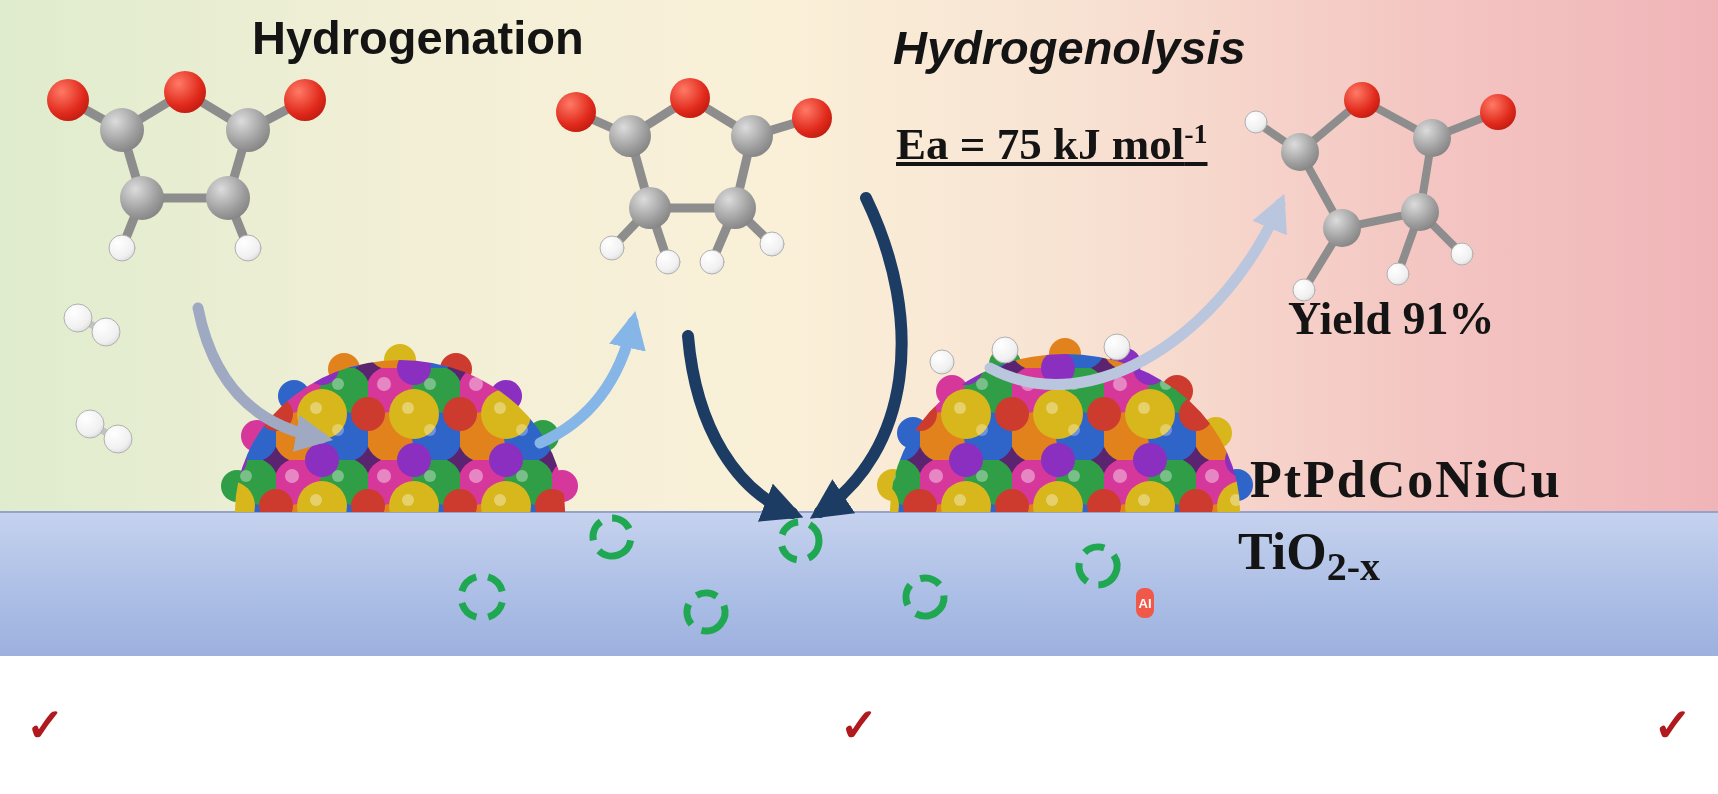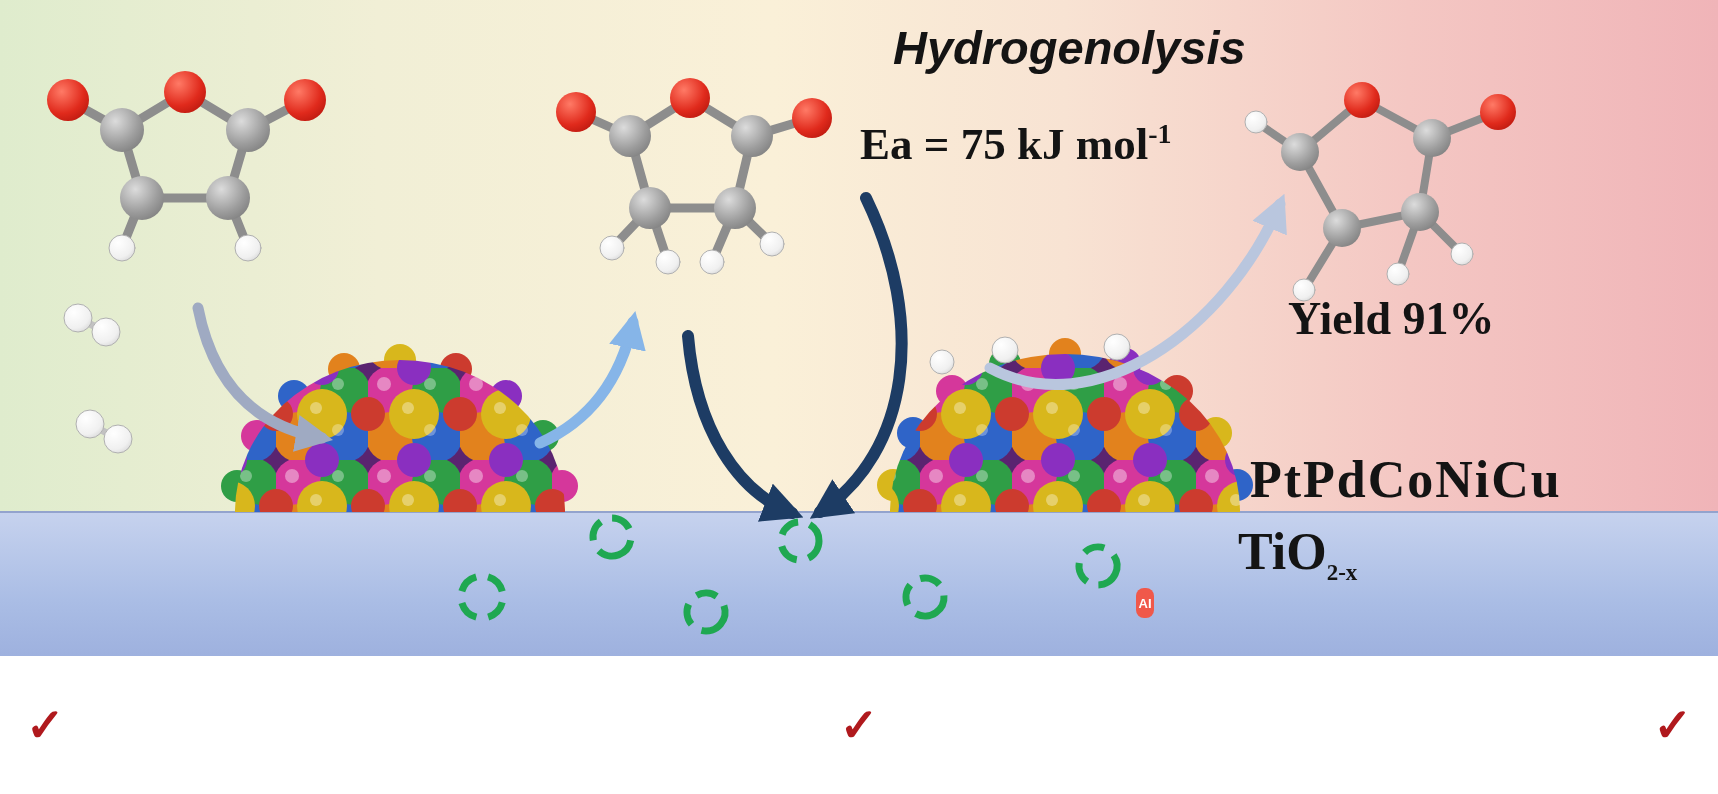--- a/index.html
+++ b/index.html
@@ -3,26 +3,26 @@
 <meta charset="utf-8">
 <style>
   html,body{margin:0;padding:0;background:#ffffff;}
   .stage{position:relative;width:1718px;height:794px;overflow:hidden;background:#ffffff;}
   svg.art{position:absolute;left:0;top:0;display:block;}
   .lbl{position:absolute;white-space:nowrap;color:#141414;}
   .sans{font-family:"Liberation Sans",sans-serif;font-weight:700;}
   .serif{font-family:"Liberation Serif",serif;font-weight:700;}
   #t-hydrogenation{left:252px;top:10px;font-size:47px;}
   #t-hydrogenolysis{left:893px;top:20px;font-size:47px;font-style:italic;}
-  #t-ea{left:860px;top:118px;font-size:45px;}
+  #t-ea{left:896px;top:118px;font-size:45px;text-decoration:underline;}
   #t-ea sup{font-size:28px;}
   #t-yield{left:1288px;top:292px;font-size:46px;font-family:Liberation Serif, serif;}
   #t-catalyst{left:1250px;top:438px;font-size:52px;letter-spacing:2px;margin-top:12px;}
   #t-support{left:1238px;top:522px;font-size:52px;}
-  #t-support sub{font-size:23px;}
+  #t-support sub{font-size:40px;}
   .checklist{position:absolute;left:0;right:0;top:656px;height:138px;display:flex;align-items:center;
     justify-content:space-between;padding:0 26px;box-sizing:border-box;background:#ffffff;
     font-family:"Liberation Sans",sans-serif;font-weight:700;font-size:47px;color:#b0191d;}
   .check-item{display:flex;align-items:center;gap:18px;}
   .check-mark{font-size:46px;}
   .ai-badge{position:absolute;left:1136px;top:588px;width:18px;height:30px;border-radius:8px;
     background:#f0584a;color:#ffffff;display:flex;align-items:center;justify-content:center;
     font-family:"Liberation Sans",sans-serif;font-weight:700;font-size:13px;}
 </style>
 </head>
@@ -224,20 +224,21 @@
     <g fill="none" stroke="#1fa851" stroke-width="7" stroke-dasharray="21 12">
       <circle cx="482" cy="597" r="21" transform="rotate(15 482 597)"></circle>
       <circle cx="612" cy="537" r="19" transform="rotate(70 612 537)"></circle>
       <circle cx="706" cy="612" r="19" transform="rotate(40 706 612)"></circle>
       <circle cx="800" cy="541" r="19"></circle>
       <circle cx="925" cy="597" r="19" transform="rotate(55 925 597)"></circle>
       <circle cx="1098" cy="566" r="19" transform="rotate(25 1098 566)"></circle>
     </g>
   </svg>
 
+  <div id="t-hydrogenation" class="lbl sans">Hydrogenation</div>
   <div id="t-hydrogenolysis" class="lbl sans">Hydrogenolysis</div>
 
   <div id="t-ea" class="lbl serif">
     <span>Ea = 75 kJ mol</span><sup>-1</sup>
   </div>
 
   <div id="t-yield" class="lbl serif">Yield 91%</div>
 
   <div id="t-catalyst" class="lbl serif">PtPdCoNiCu</div>
 

